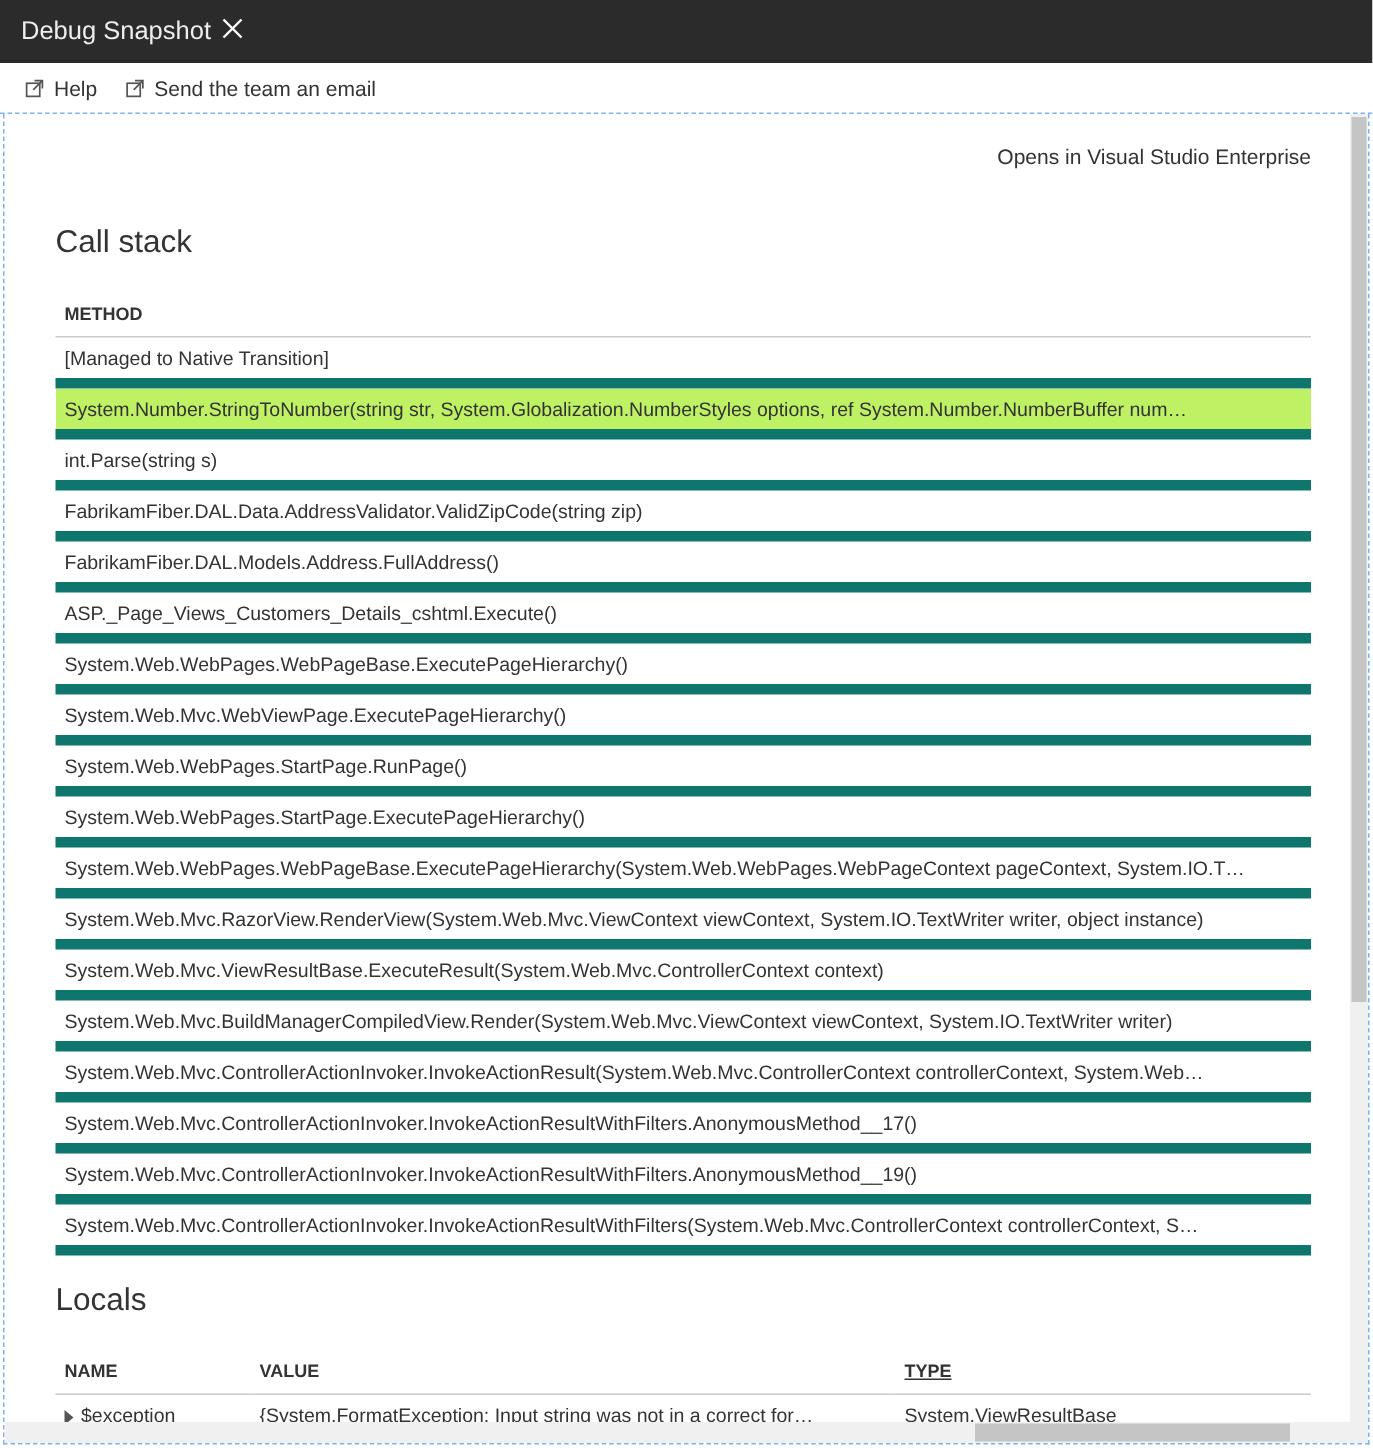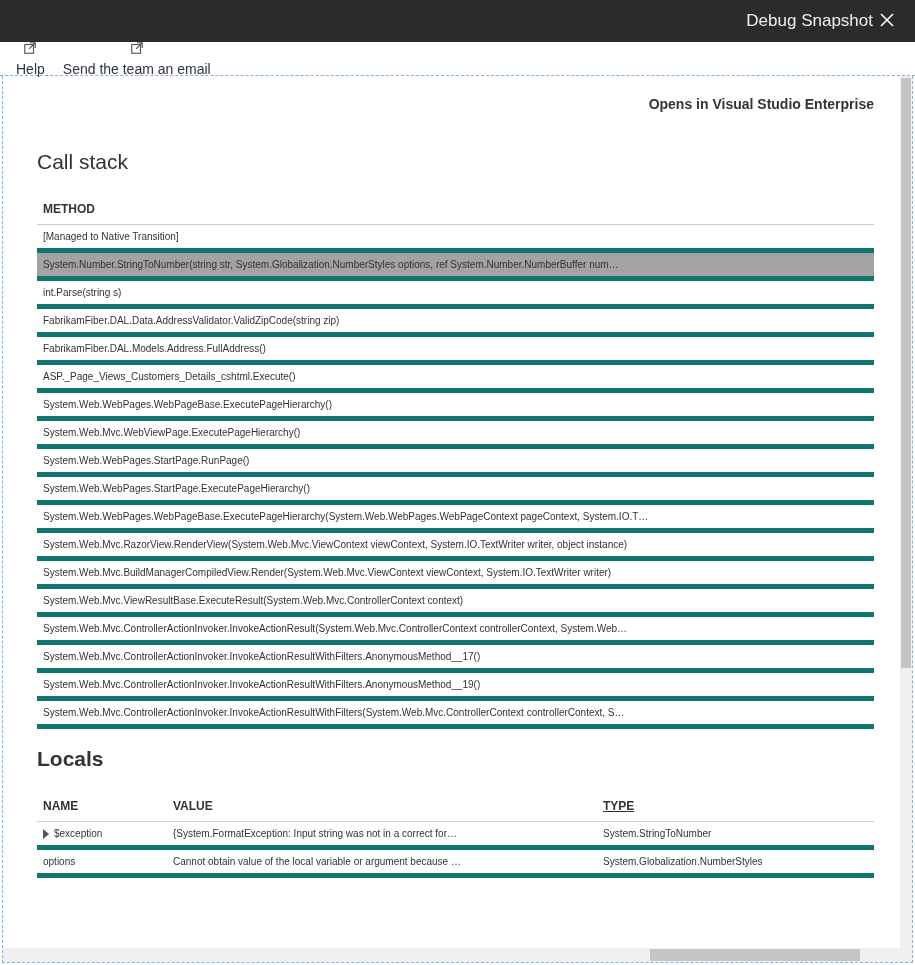--- a/index.html
+++ b/index.html
@@ -1,40 +1,40 @@
 <!DOCTYPE html>
 <html><head>
 <meta charset="utf-8">
 <style>
 * { box-sizing: border-box; margin: 0; padding: 0; }
 body { font-family: "Segoe UI", Arial, sans-serif; font-size: 14px; color: #333; background: #fff; width: 915px; height: 965px; overflow: hidden; position: relative; }
 
-.header { background: #2b2b2b; color: #fff; height: 42px; display: flex; align-items: center; justify-content: flex-end; padding: 0 14px; }
+.header { background: #2b2b2b; color: #fff; height: 42px; display: flex; align-items: center; justify-content: flex-start; padding: 0 14px; }
 .header-title { font-size: 17px; font-weight: 400; color: #eee; }
 .close-btn { color: #fff; cursor: pointer; font-size: 20px; line-height: 1; padding: 4px 6px; }
 
 .toolbar { height: 34px; border-bottom: 1px dashed #7bb3ef; display: flex; align-items: center; padding: 0 16px; gap: 18px; font-size: 14px; color: #333; }
-.toolbar .tb-item { display: flex; align-items: center; gap: 6px; cursor: pointer; flex-direction: column; }
+.toolbar .tb-item { display: flex; align-items: center; gap: 6px; cursor: pointer; }
 .ext-icon { width: 14px; height: 14px; display: inline-block; }
 
 .panel-body { position: absolute; top: 76px; left: 2px; right: 2px; bottom: 2px; border-left: 1px dashed #7bb3ef; border-right: 1px dashed #7bb3ef; border-bottom: 1px dashed #7bb3ef; overflow: hidden; }
 .scroll-area { position: absolute; top: 0; left: 0; right: 12px; bottom: 14px; overflow: hidden; padding: 14px 26px 10px 34px; }
 
 .dl-block { float: right; text-align: left; margin-bottom: 14px; }
 .dl-btn { background: #8661c5; color: #fff; border: none; padding: 8px 18px; font-size: 14px; cursor: pointer; }
-.dl-hint { font-size: 14px; color: #333; margin-top: 6px; font-weight: bold; }
+.dl-hint { font-size: 14px; color: #333; margin-top: 6px; }
 
 .section-title { font-size: 21px; font-weight: 400; color: #333; margin-top: 72px; margin-bottom: 10px; clear: left; }
 .section-title.first { margin-top: 60px; }
-.section-title.locals { margin-top: 18px; font-weight: bold; }
+.section-title.locals { margin-top: 18px; }
 
 table { width: 100%; border-collapse: collapse; table-layout: fixed; margin-top: 20px; }
 th { text-align: left; font-size: 12px; font-weight: 700; color: #333; padding: 8px 6px; border-bottom: 1px solid #ccc; }
-td { padding: 6px 6px; border-bottom: 5px solid #0f766e; font-size: 10px; color: #333; white-space: nowrap; overflow: hidden; text-overflow: ellipsis; }
-tr.selected td { background: #a3a3a3; }
+td { padding: 6px 6px; border-bottom: 7px solid #0f766e; font-size: 13px; color: #333; white-space: nowrap; overflow: hidden; text-overflow: ellipsis; }
+tr.selected td { background: #bef264; }
 .caret { display: inline-block; width: 0; height: 0; border-top: 5px solid transparent; border-bottom: 5px solid transparent; border-left: 6px solid #555; margin-right: 5px; vertical-align: middle; }
 
 .vscroll { position: absolute; top: 0; right: 0; width: 12px; bottom: 14px; background: #f0f0f0; }
 .vscroll .thumb { position: absolute; left: 1px; right: 1px; top: 2px; height: 590px; background: #c5c5c5; }
 .hscroll { position: absolute; left: 0; right: 12px; bottom: 0; height: 14px; background: #f0f0f0; }
 .hscroll .thumb { position: absolute; top: 1px; bottom: 1px; right: 40px; width: 210px; background: #c5c5c5; }
 .scroll-corner { position: absolute; right: 0; bottom: 0; width: 12px; height: 14px; background: #f0f0f0; }
 
 .col-name { width: 130px; }
 .col-value { width: 430px; }
@@ -115,24 +115,24 @@
           <tr>
             <td>System.Web.WebPages.StartPage.ExecutePageHierarchy()</td>
           </tr>
           <tr>
             <td>System.Web.WebPages.WebPageBase.ExecutePageHierarchy(System.Web.WebPages.WebPageContext pageContext, System.IO.T…</td>
           </tr>
           <tr>
             <td>System.Web.Mvc.RazorView.RenderView(System.Web.Mvc.ViewContext viewContext, System.IO.TextWriter writer, object instance)</td>
           </tr>
           <tr>
-            <td>System.Web.Mvc.BuildManagerCompiledView.Render(System.Web.Mvc.ViewContext viewContext, System.IO.TextWriter writer)</td>
+            <td>System.Web.Mvc.ViewResultBase.ExecuteResult(System.Web.Mvc.ControllerContext context)</td>
           </tr>
           <tr>
-            <td>System.Web.Mvc.ViewResultBase.ExecuteResult(System.Web.Mvc.ControllerContext context)</td>
+            <td>System.Web.Mvc.BuildManagerCompiledView.Render(System.Web.Mvc.ViewContext viewContext, System.IO.TextWriter writer)</td>
           </tr>
           <tr>
             <td>System.Web.Mvc.ControllerActionInvoker.InvokeActionResult(System.Web.Mvc.ControllerContext controllerContext, System.Web…</td>
           </tr>
           <tr>
             <td>System.Web.Mvc.ControllerActionInvoker.InvokeActionResultWithFilters.AnonymousMethod__17()</td>
           </tr>
           <tr>
             <td>System.Web.Mvc.ControllerActionInvoker.InvokeActionResultWithFilters.AnonymousMethod__19()</td>
           </tr>
@@ -148,21 +148,21 @@
           <tr>
         <th class="col-name">NAME</th>
         <th class="col-value">VALUE</th>
         <th class="col-type">TYPE</th>
       </tr>
         </thead>
       <tbody id="locals-body">
           <tr>
             <td><span class="caret"></span>$exception</td>
             <td>{System.FormatException: Input string was not in a correct for…</td>
-            <td>System.StringToNumber</td>
+            <td>System.ViewResultBase</td>
           </tr>
           <tr>
             <td>options</td>
             <td>Cannot obtain value of the local variable or argument because …</td>
             <td>System.Globalization.NumberStyles</td>
           </tr>
         </tbody>
     </table>
 
   </div>

